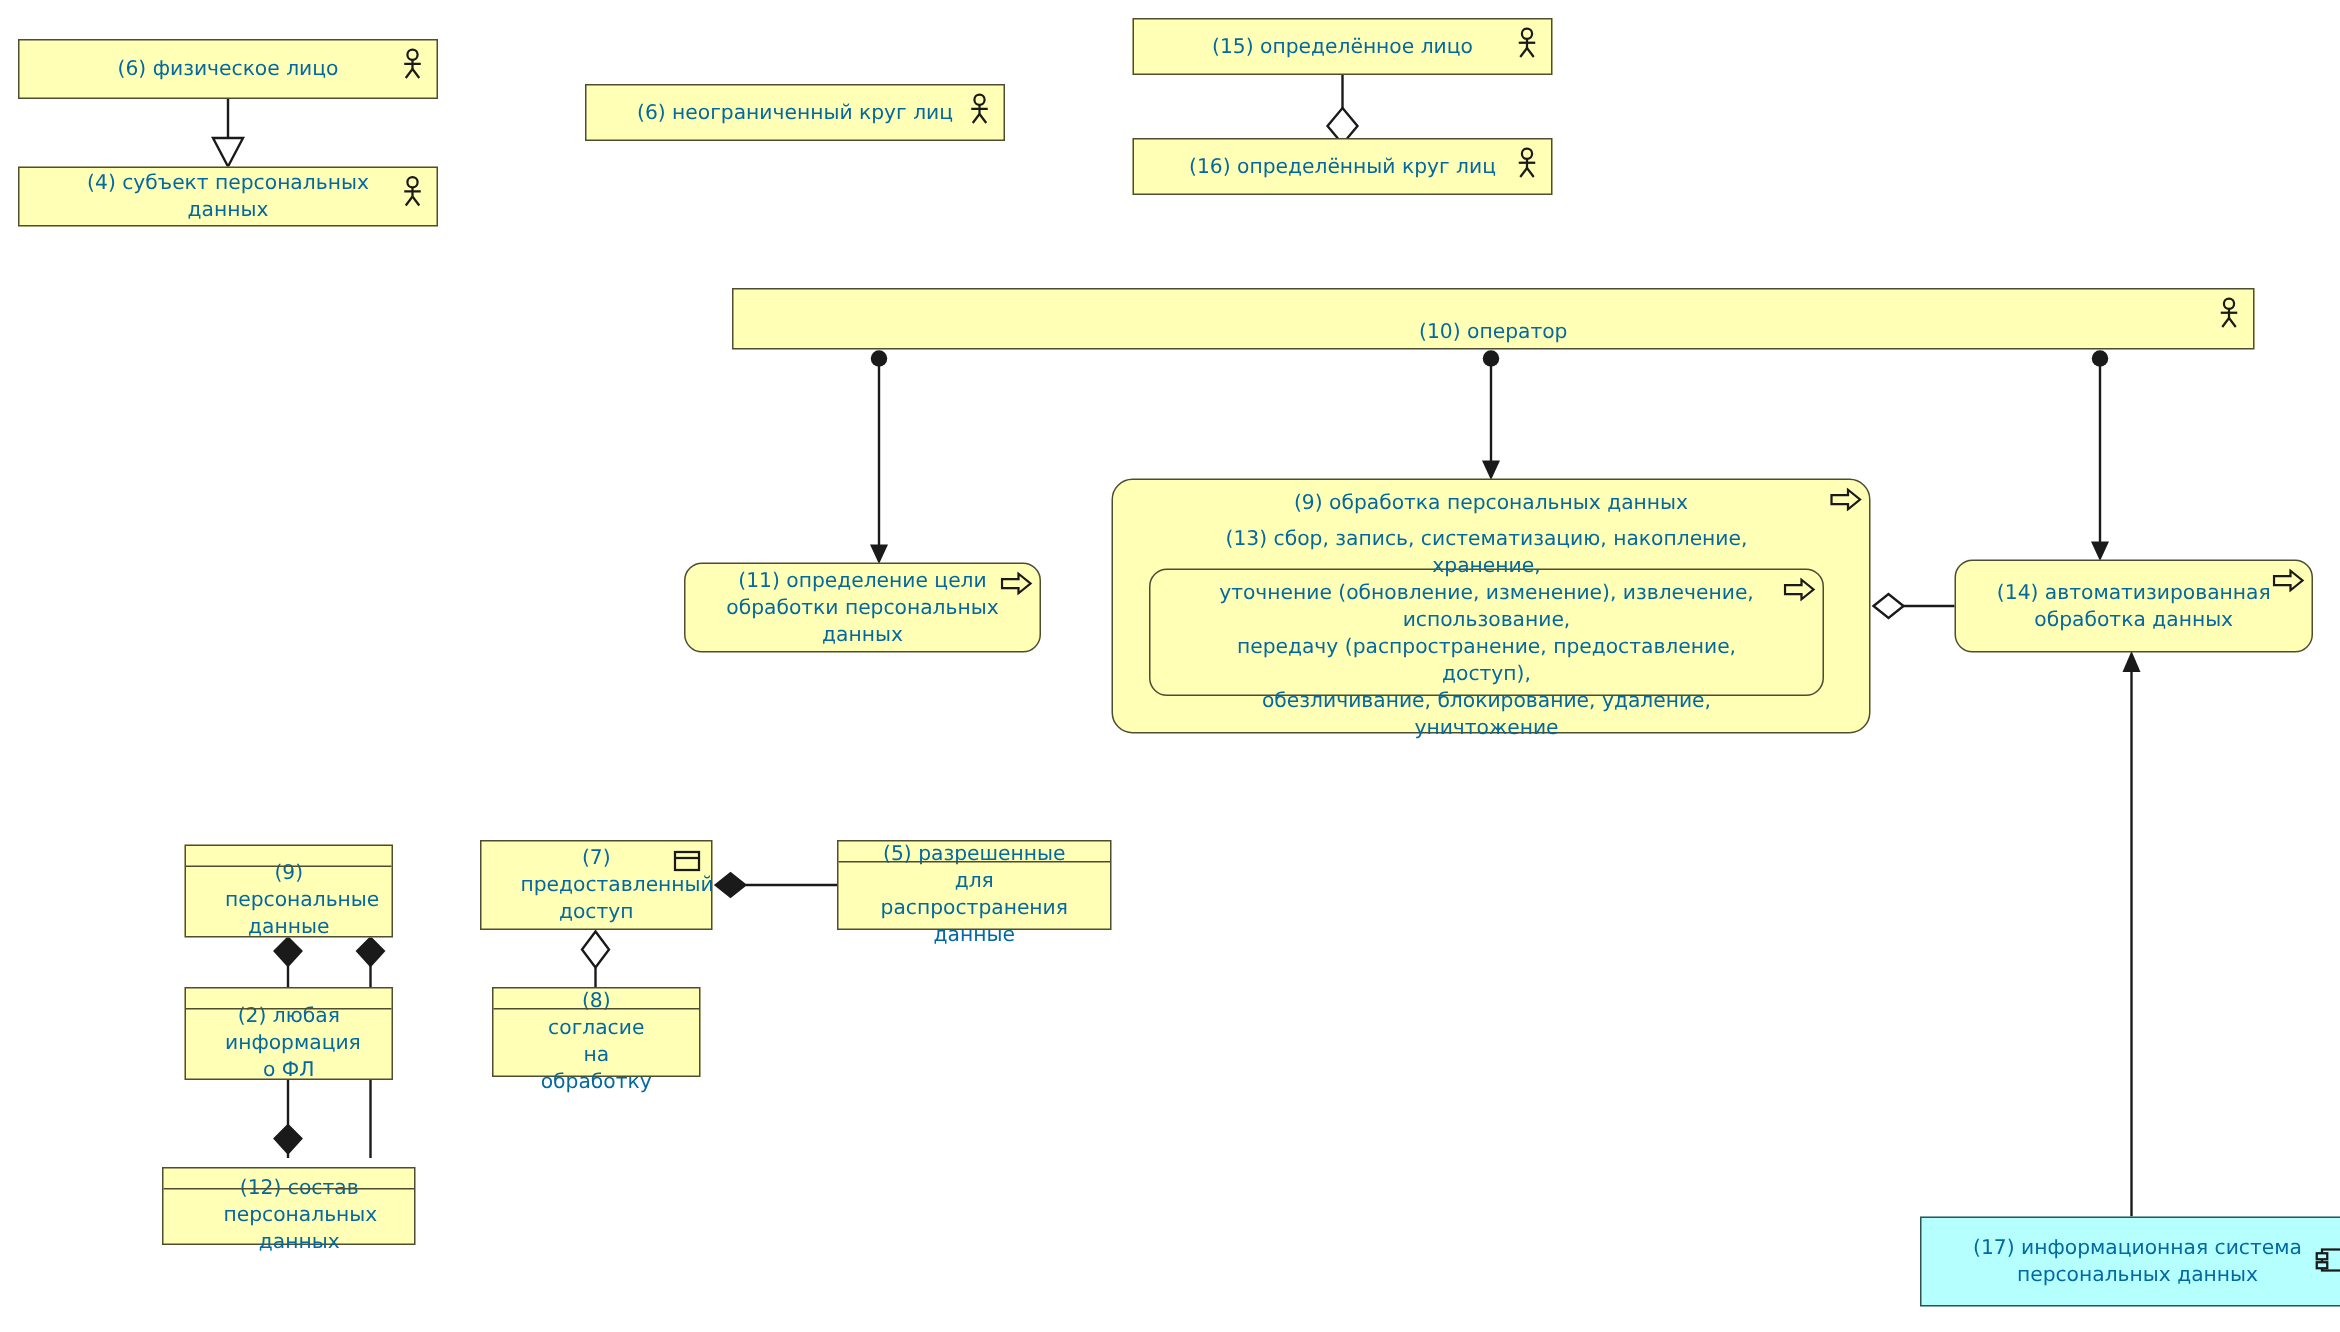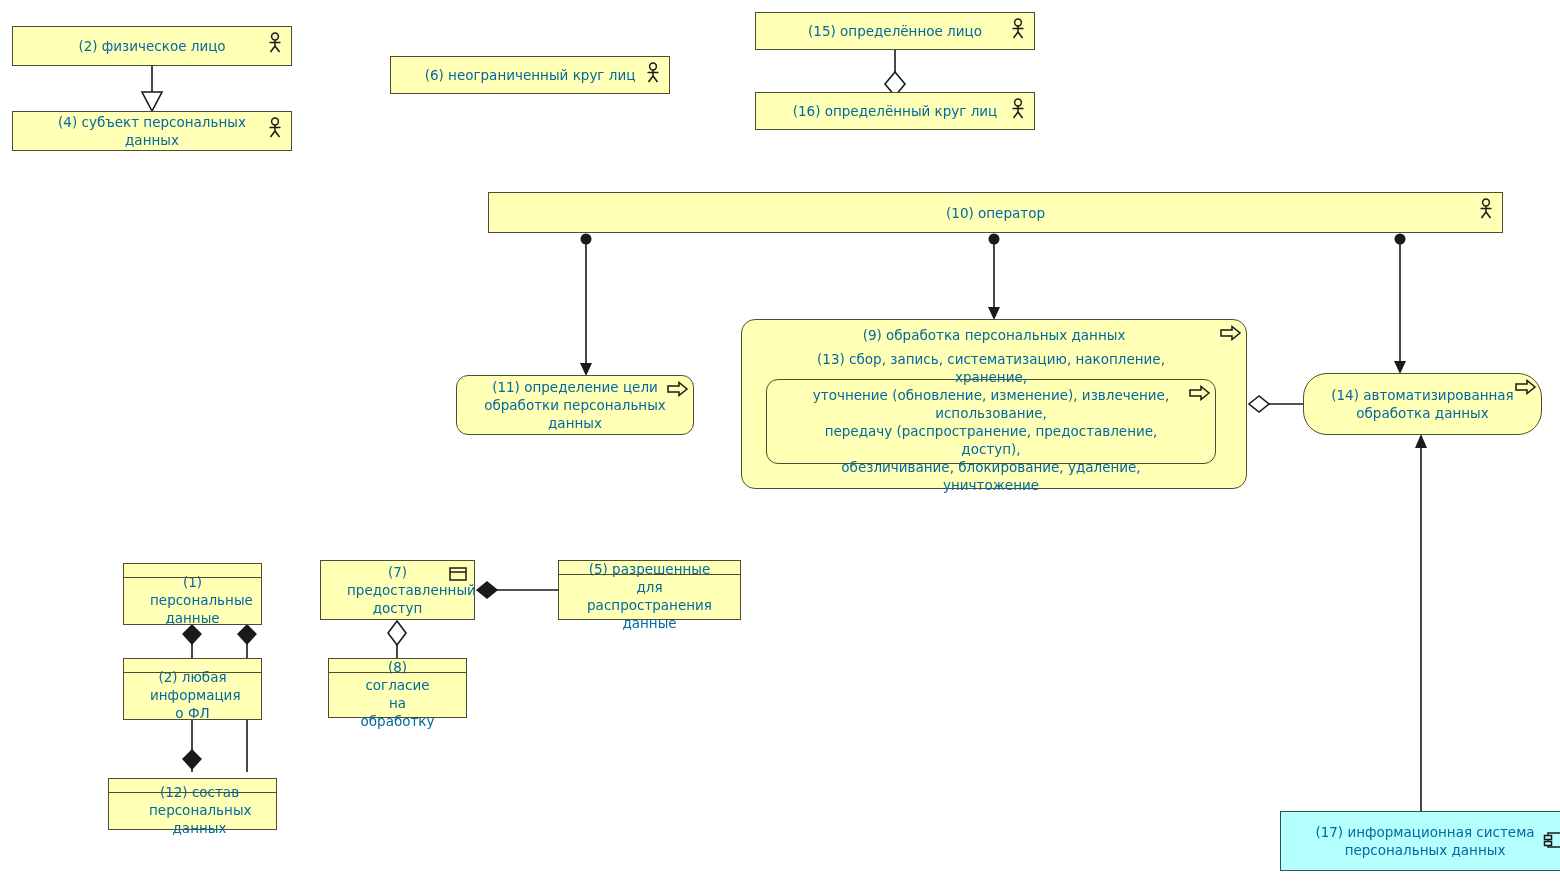--- a/index.html
+++ b/index.html
@@ -155,21 +155,21 @@
       <polygon points="477,590 487,582 497,590 487,598" fill="#1a1a1a" stroke="#1a1a1a" stroke-width="1.4"></polygon>
     </g>
 
     <g>
       <line x1="397" y1="658" x2="397" y2="645" stroke="#1a1a1a" stroke-width="1.6"></line>
       <polygon points="397,621 406,633 397,645 388,633" fill="#ffffff" stroke="#1a1a1a" stroke-width="1.6"></polygon>
     </g>
   </svg>
 
   <div class="node" style="left: 12px; top: 26px; width: 280px; height: 40px;">
-    <span class="label">(2) физическое лицо</span>
+    <span class="label">(6) физическое лицо</span>
     <span class="badge">
       <svg viewBox="0 0 20 22" width="20" height="22">
         <circle cx="10" cy="4.5" r="3.4" fill="none" stroke="#1a1a1a" stroke-width="1.5"></circle>
         <line x1="10" y1="8" x2="10" y2="14" stroke="#1a1a1a" stroke-width="1.5"></line>
         <line x1="4.5" y1="10.5" x2="15.5" y2="10.5" stroke="#1a1a1a" stroke-width="1.5"></line>
         <line x1="10" y1="14" x2="5.5" y2="20" stroke="#1a1a1a" stroke-width="1.5"></line>
         <line x1="10" y1="14" x2="14.5" y2="20" stroke="#1a1a1a" stroke-width="1.5"></line>
       </svg>
     </span>
   </div>
@@ -219,21 +219,21 @@
       <svg viewBox="0 0 20 22" width="20" height="22">
         <circle cx="10" cy="4.5" r="3.4" fill="none" stroke="#1a1a1a" stroke-width="1.5"></circle>
         <line x1="10" y1="8" x2="10" y2="14" stroke="#1a1a1a" stroke-width="1.5"></line>
         <line x1="4.5" y1="10.5" x2="15.5" y2="10.5" stroke="#1a1a1a" stroke-width="1.5"></line>
         <line x1="10" y1="14" x2="5.5" y2="20" stroke="#1a1a1a" stroke-width="1.5"></line>
         <line x1="10" y1="14" x2="14.5" y2="20" stroke="#1a1a1a" stroke-width="1.5"></line>
       </svg>
     </span>
   </div>
 
-  <div class="node" style="left: 488px; top: 192px; width: 1015px; height: 41px;">
+  <div class="node" style="left: 488px; top: 192px; width: 1015px; height: 41px; align-items: flex-end;">
     <span class="label">(10) оператор</span>
     <span class="badge">
       <svg viewBox="0 0 20 22" width="20" height="22">
         <circle cx="10" cy="4.5" r="3.4" fill="none" stroke="#1a1a1a" stroke-width="1.5"></circle>
         <line x1="10" y1="8" x2="10" y2="14" stroke="#1a1a1a" stroke-width="1.5"></line>
         <line x1="4.5" y1="10.5" x2="15.5" y2="10.5" stroke="#1a1a1a" stroke-width="1.5"></line>
         <line x1="10" y1="14" x2="5.5" y2="20" stroke="#1a1a1a" stroke-width="1.5"></line>
         <line x1="10" y1="14" x2="14.5" y2="20" stroke="#1a1a1a" stroke-width="1.5"></line>
       </svg>
     </span>
@@ -264,32 +264,32 @@
 уточнение (обновление, изменение), извлечение, использование,
 передачу (распространение, предоставление, доступ),
 обезличивание, блокирование, удаление, уничтожение</span>
     <span class="badge">
       <svg viewBox="0 0 22 16" width="22" height="16">
         <polygon points="1,5 12,5 12,1.5 20,8 12,14.5 12,11 1,11" fill="none" stroke="#1a1a1a" stroke-width="1.5" stroke-linejoin="miter"></polygon>
       </svg>
     </span>
   </div>
 
-  <div class="node rounded" style="left: 1303px; top: 373px; width: 239px; height: 62px; border-radius: 24px;">
+  <div class="node rounded" style="left: 1303px; top: 373px; width: 239px; height: 62px;">
     <span class="label">(14) автоматизированная
 обработка данных</span>
     <span class="badge">
       <svg viewBox="0 0 22 16" width="22" height="16">
         <polygon points="1,5 12,5 12,1.5 20,8 12,14.5 12,11 1,11" fill="none" stroke="#1a1a1a" stroke-width="1.5" stroke-linejoin="miter"></polygon>
       </svg>
     </span>
   </div>
 
   <div class="node object" style="left: 123px; top: 563px; width: 139px; height: 62px;">
-    <span class="label">(1) персональные
+    <span class="label">(9) персональные
 данные</span>
   </div>
 
   <div class="node object" style="left: 123px; top: 658px; width: 139px; height: 62px;">
     <span class="label">(2) любая
 информация о ФЛ</span>
   </div>
 
   <div class="node object" style="left: 108px; top: 778px; width: 169px; height: 52px; padding-left: 40px;">
     <span class="label">(12) состав персональных

